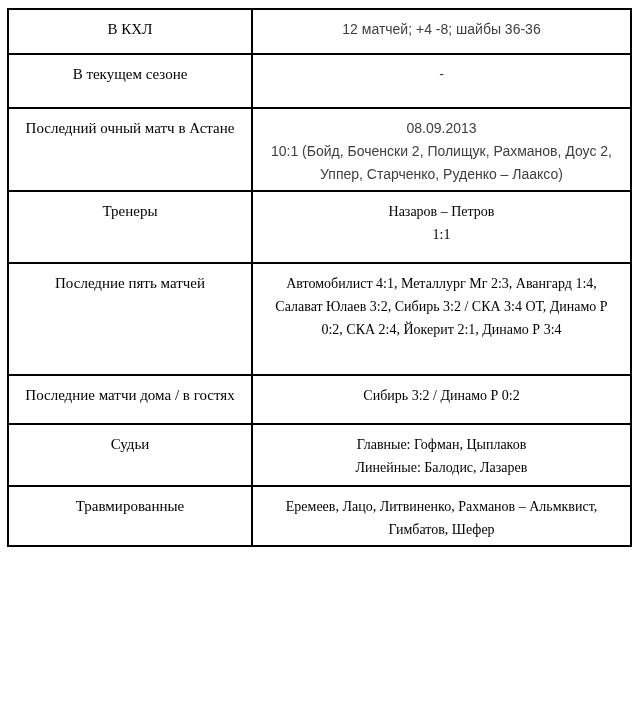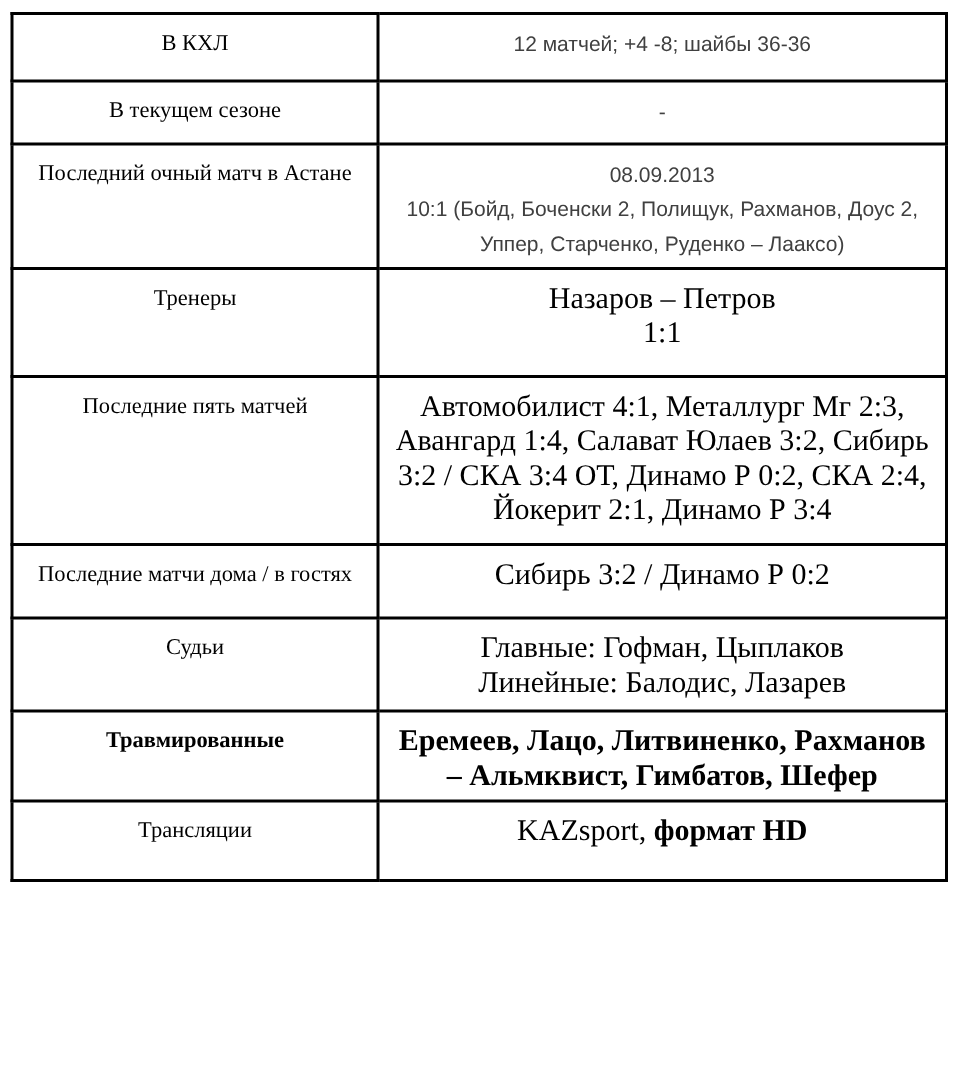--- a/index.html
+++ b/index.html
@@ -42,42 +42,42 @@
   .col-label{width:244px;}
   .col-value{width:379px;}
 
   .label-cell{
     font-family:"Liberation Serif","DejaVu Serif",serif;
     font-size:15px;
     color:var(--label-color);
   }
   .value-cell.serif{
     font-family:"Liberation Serif","DejaVu Serif",serif;
-    font-size:20px;
+    font-size:14px;
     color:var(--serif-value-color);
   }
   .value-cell.sans{
     font-family:"Liberation Sans","DejaVu Sans",sans-serif;
     font-size:14px;
     color:var(--sans-value-color);
   }
   .para{margin:0;}
   .bold{font-weight:bold;}
 
   
   tr.r0 {height:45px;}
-  tr.r1 {height:42px;}
+  tr.r1 {height:54px;}
   tr.r2 {height:79px;}
   tr.r3 {height:72px;}
   tr.r4 {height:112px;}
   tr.r5 {height:49px;}
   tr.r6 {height:48px;}
   tr.r7 {height:62px;}
   tr.r8 {height:50px;}
-  tr.r9 {height:50px;font-weight:bold;}
+  tr.r9 {height:50px;}
   tr.r10{height:53px;}
 </style>
 </head>
 <body>
 
 <div class="page">
   <table class="stats-table">
     <colgroup>
         <col class="col-label">
         <col class="col-value">
@@ -127,21 +127,15 @@
           <div class="para">Главные: Гофман, Цыплаков</div>
           <div class="para">Линейные: Балодис, Лазарев</div>
         </td>
       </tr>
       <tr class="r9">
         <td class="label-cell">Травмированные</td>
         <td class="value-cell serif">
           <div class="para">Еремеев, Лацо, Литвиненко, Рахманов – Альмквист, Гимбатов, Шефер</div>
         </td>
       </tr>
-      <tr class="r10">
-        <td class="label-cell">Трансляции</td>
-        <td class="value-cell serif">
-          <div class="para"><span>KAZsport, </span><span class="bold">формат HD</span></div>
-        </td>
-      </tr>
     </tbody>
   </table>
 </div>
 
 </body></html>

